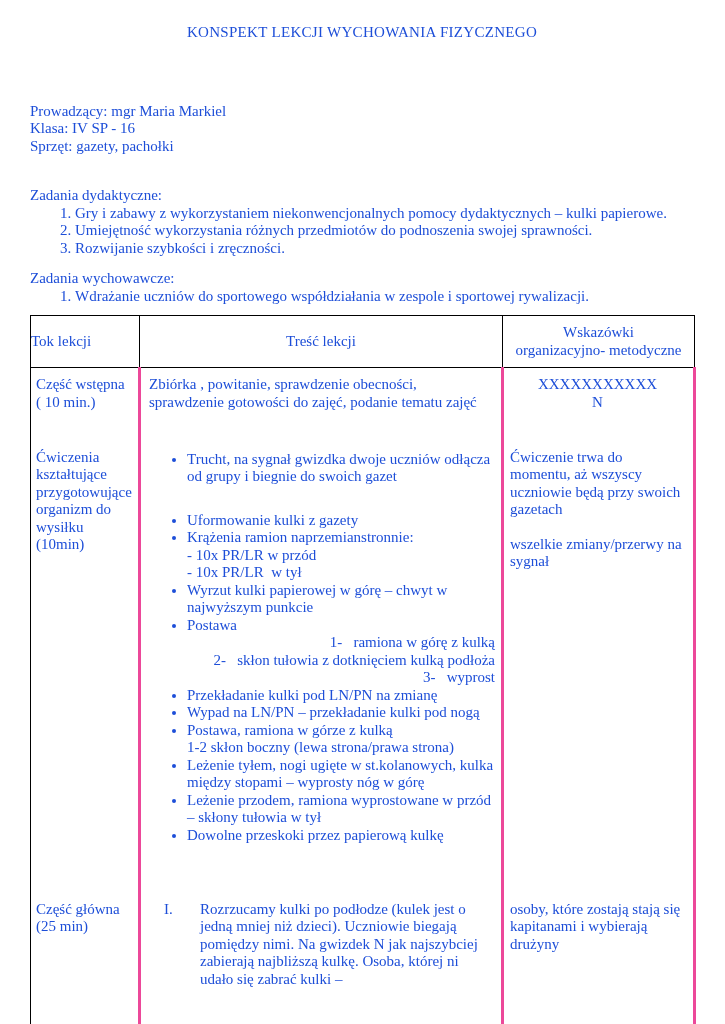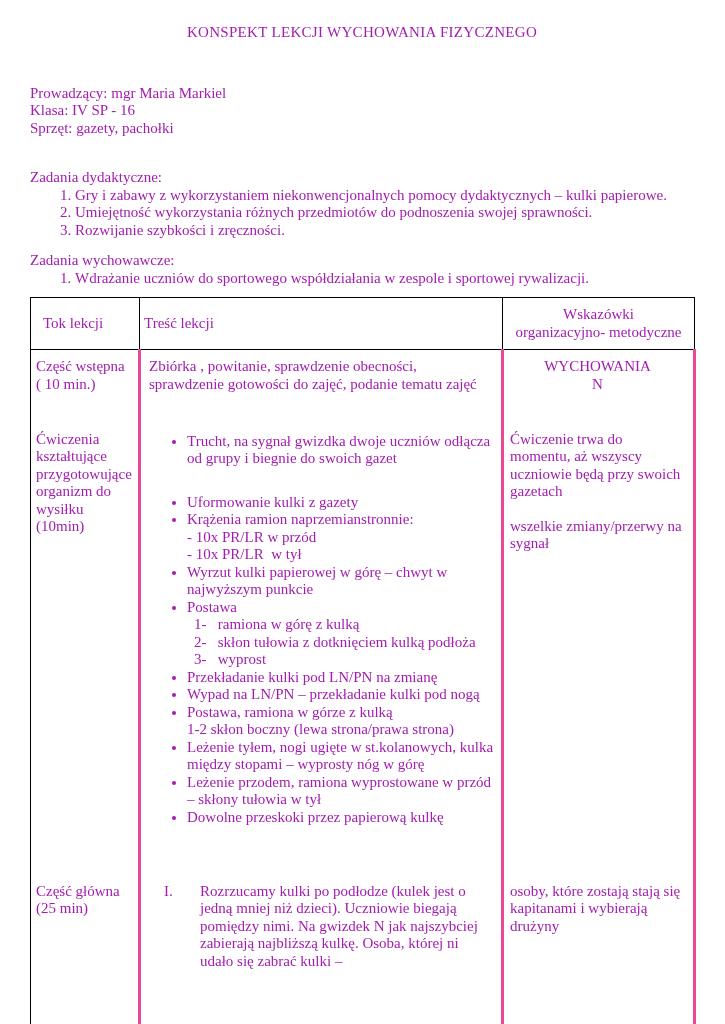--- a/index.html
+++ b/index.html
@@ -4,33 +4,33 @@
 <style>
   * { margin: 0; padding: 0; box-sizing: border-box; }
   html, body { background: #e8e8e8; }
   .page {
     position: relative;
     width: 725px;
     height: 1024px;
     overflow: hidden;
     margin: 0 auto;
     background: #ffffff;
-    color: #a21caf;
+    color: #1d4ed8;
     font-family: "Liberation Serif", "DejaVu Serif", serif;
     font-size: 15px;
     line-height: 17.5px;
     padding: 24px 31px 0 30px;
   }
   .doc-title {
     text-align: center;
     font-size: 15px;
     font-weight: normal;
     letter-spacing: 0.3px;
   }
-  .meta { margin-top: 43px; }
+  .meta { margin-top: 61px; }
   .section-didactic { margin-top: 32px; }
   .section-educational { margin-top: 13px; }
   .sec-heading { }
   ol.task-list {
     margin: 0;
     padding-left: 45px;
   }
   ol.task-list li { white-space: nowrap; }
 
   table.lesson-table {
@@ -42,22 +42,22 @@
   col.c1 { width: 109px; }
   col.c2 { width: 363px; }
   col.c3 { width: 192px; }
   .lesson-table th {
     border: 1px solid #000;
     font-weight: normal;
     height: 52px;
     vertical-align: middle;
     padding: 2px 4px;
   }
-  th.h1 { text-align: left; padding-left: 12px; }
-  th.h2 { text-align: left; }
+  th.h1 { text-align: left; padding-left: 0; }
+  th.h2 { text-align: center; }
   th.h3 { text-align: center; }
   .pre-line { white-space: pre-line; }
   .lesson-table td {
     border-left: 1px solid #000;
     border-right: 3px solid #ec4899;
     vertical-align: top;
     padding: 8px 6px 0 5px;
   }
   td.col-content { padding-left: 8px; padding-right: 6px; }
   td.col-notes { padding-left: 6px; padding-right: 8px; }
@@ -67,21 +67,21 @@
   tr.row-main td { height: 330px; }
 
   ul.bullets {
     list-style: disc outside;
     margin: 2px 0 0 0;
     padding-left: 38px;
   }
   ul.bullets li { margin: 0; }
   ul.bullets li.gap-after { margin-bottom: 26px; }
   .sub { white-space: pre-wrap; }
-  .sub-num { padding-left: 7px; white-space: pre-wrap; }
+  .sub-num { padding-left: 7px; white-space: pre-wrap; text-align: right; }
   .note-gap { margin-top: 17px; }
   .roman-item { display: flex; padding-left: 15px; }
   .roman-label { width: 36px; flex: none; }
   .roman-text { flex: 1; }
 </style>
 </head>
 <body>
 
 <div class="page">
 
@@ -126,21 +126,21 @@
     <tbody>
       <tr class="row-intro">
         <td class="col-phase">
           <div>Część wstępna</div>
           <div>( 10 min.)</div>
         </td>
         <td class="col-content">
           <div>Zbiórka , powitanie, sprawdzenie obecności, sprawdzenie gotowości do zajęć, podanie tematu zajęć</div>
         </td>
         <td class="col-notes center-notes">
-          <div>WYCHOWANIA</div>
+          <div>XXXXXXXXXXX</div>
           <div>N</div>
         </td>
       </tr>
 
       <tr class="row-warmup">
         <td class="col-phase">
           <div>Ćwiczenia kształtujące przygotowujące organizm do wysiłku</div>
           <div>(10min)</div>
         </td>
         <td class="col-content">

